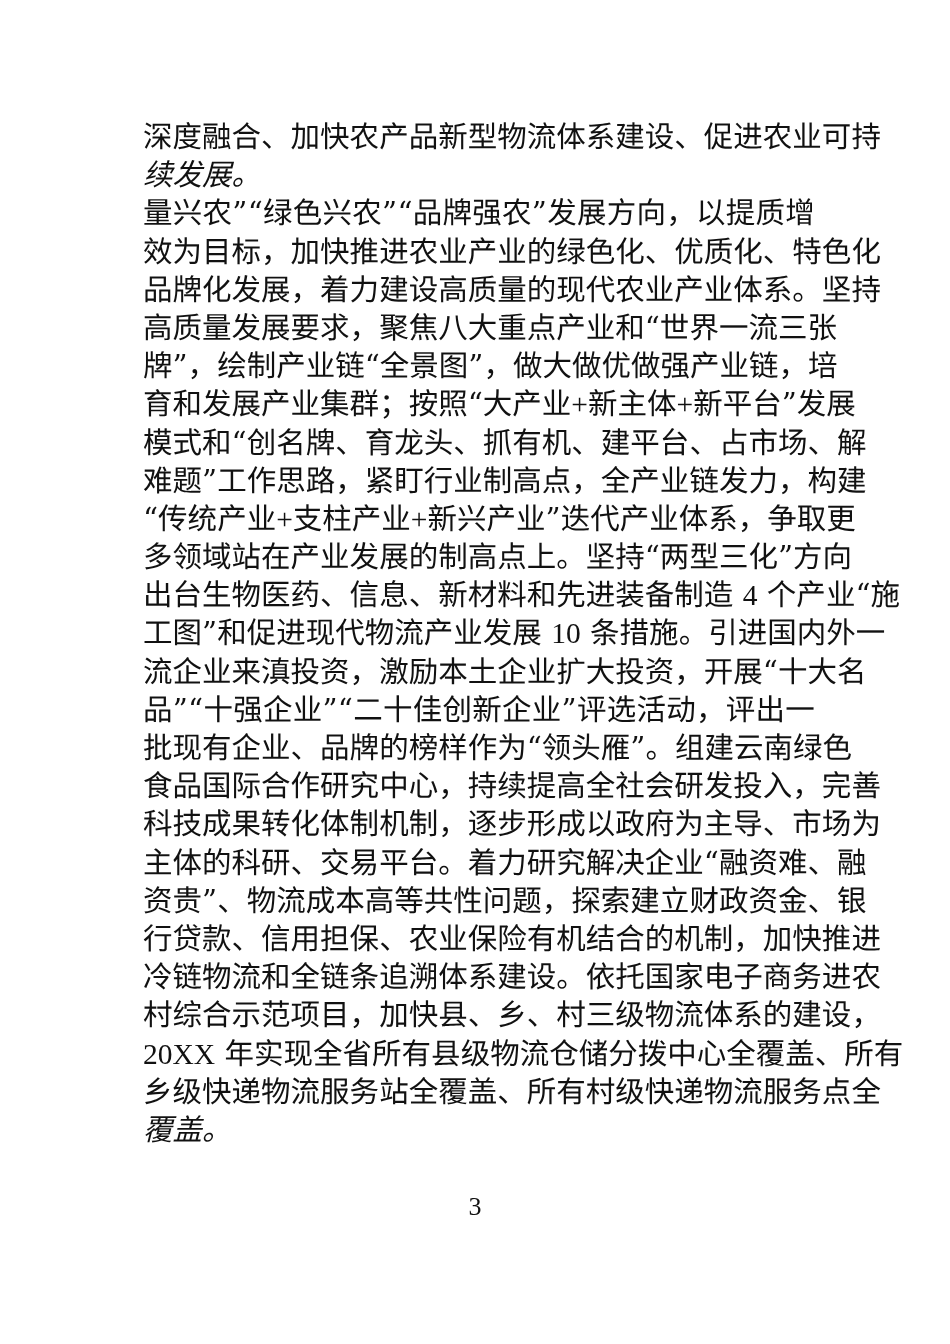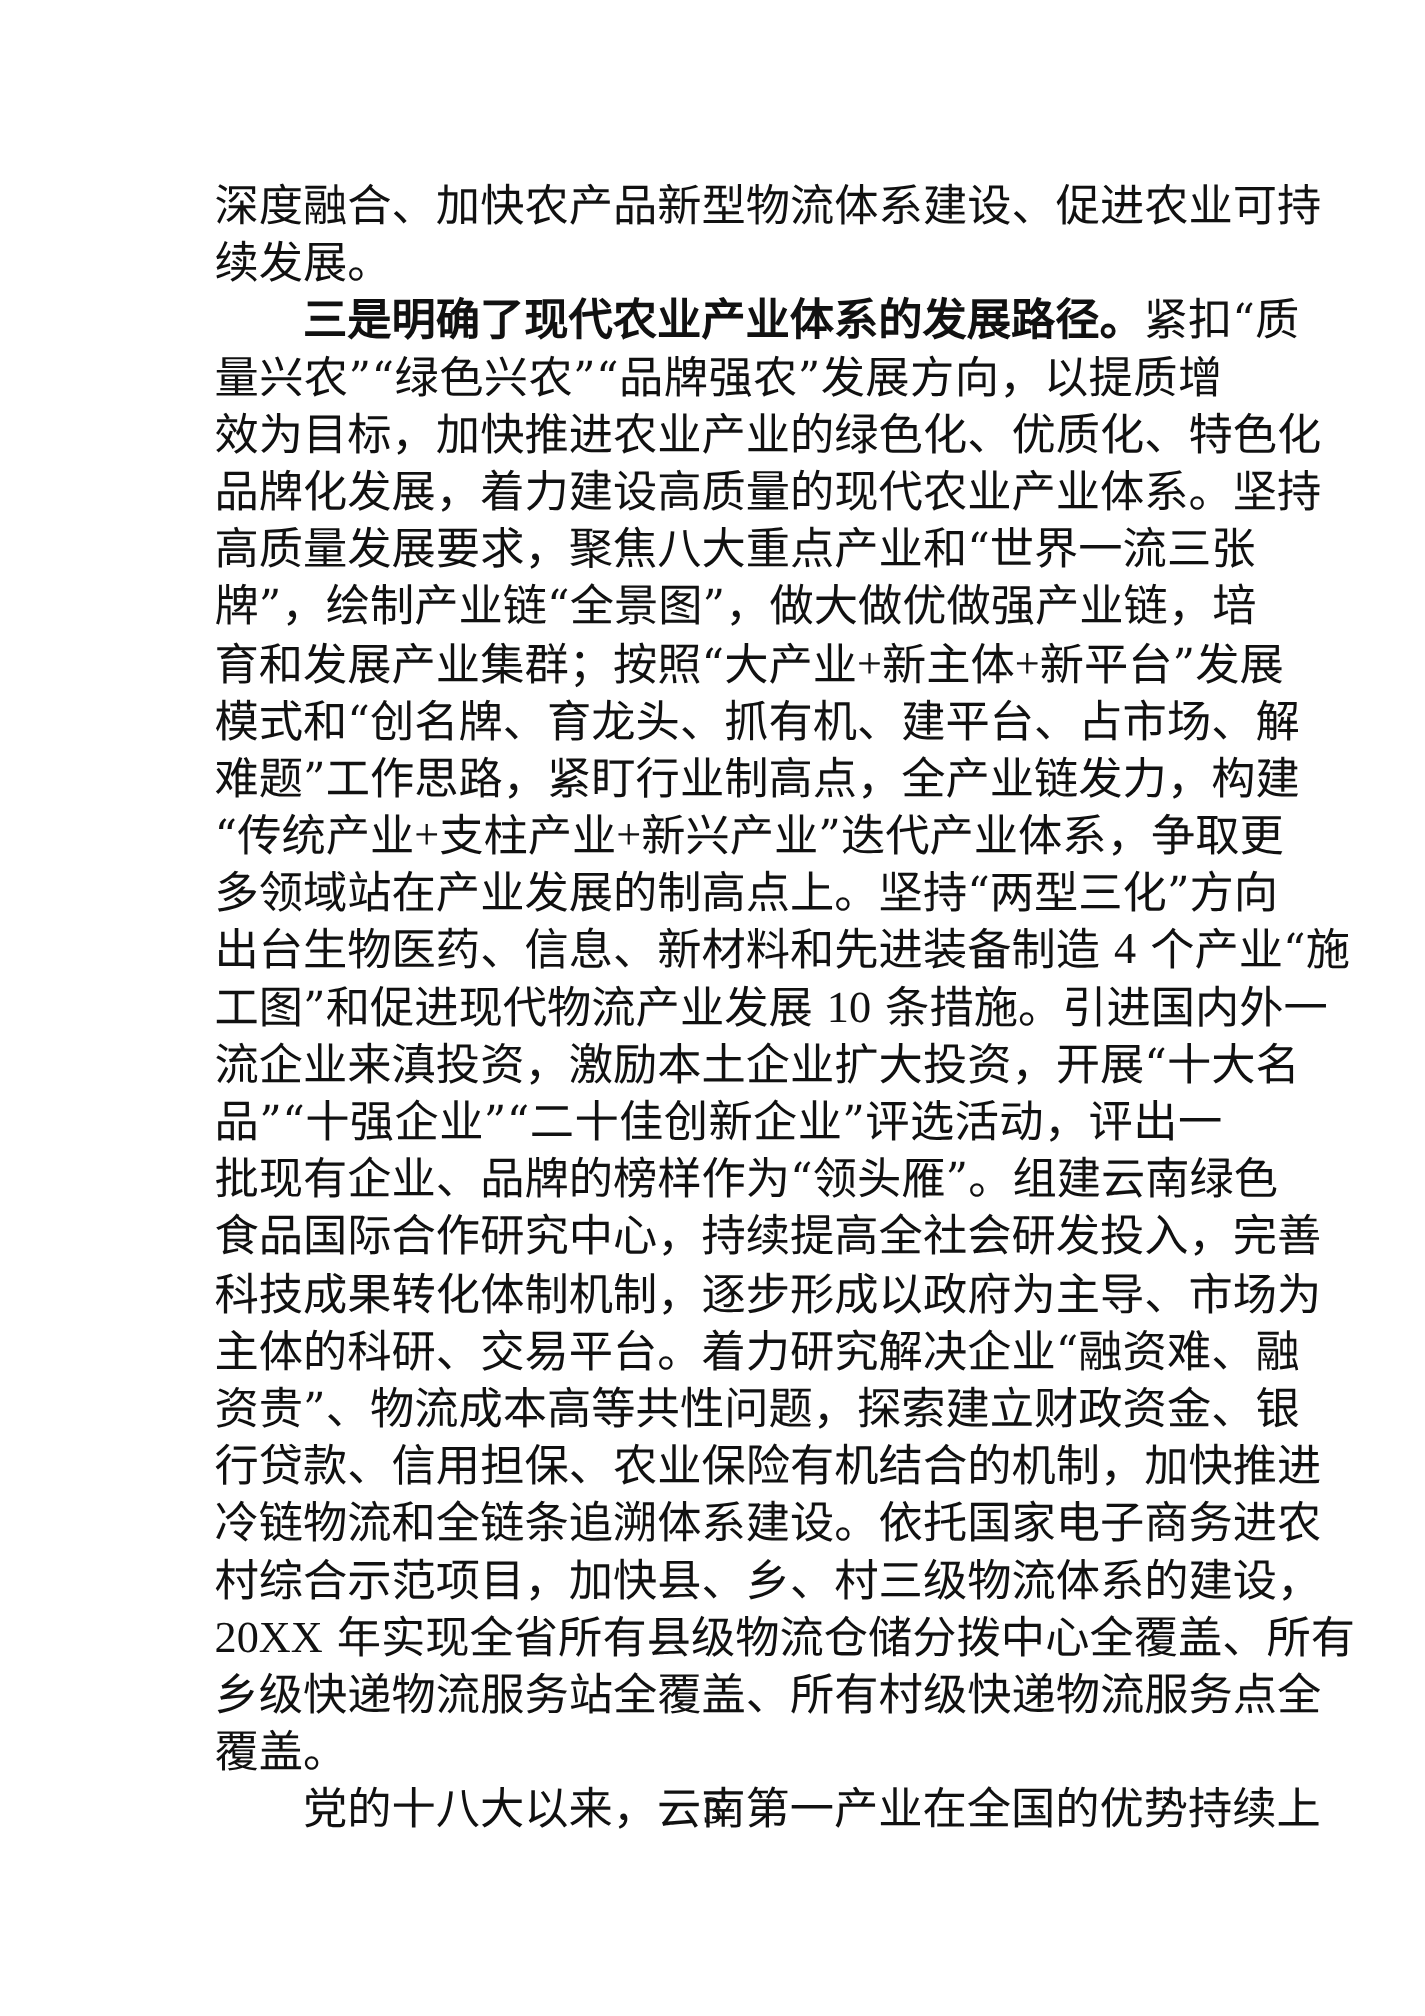--- a/index.html
+++ b/index.html
@@ -47,20 +47,21 @@
     display: flex;
     justify-content: space-between;
   }
   .line.full > span {
     display: inline-block;
   }
 
   
   .line.short {
     display: block;
+    font-style: italic;
   }
 
   
   .line.indent {
     text-indent: 59px;
   }
 
   
   .num {
     font-family: "Liberation Serif", "DejaVu Serif", serif;
@@ -81,21 +82,20 @@
 </style>
 </head>
 <body>
 
 <div class="page">
 
   <div class="text-body">
 
     <div class="line full"><span>深</span><span>度</span><span>融</span><span>合</span><span>、</span><span>加</span><span>快</span><span>农</span><span>产</span><span>品</span><span>新</span><span>型</span><span>物</span><span>流</span><span>体</span><span>系</span><span>建</span><span>设</span><span>、</span><span>促</span><span>进</span><span>农</span><span>业</span><span>可</span><span>持</span></div>
     <div class="line short"><span>续发展。</span></div>
-    <div class="line indent short"><span style="font-weight: bold;">三是明确了现代农业产业体系的发展路径。</span><span><span>紧扣“质</span></span></div>
     <div class="line full"><span>量</span><span>兴</span><span>农</span><span>”</span><span>“</span><span>绿</span><span>色</span><span>兴</span><span>农</span><span>”</span><span>“</span><span>品</span><span>牌</span><span>强</span><span>农</span><span>”</span><span>发</span><span>展</span><span>方</span><span>向</span><span>，</span><span>以</span><span>提</span><span>质</span><span>增</span></div>
     <div class="line full"><span>效</span><span>为</span><span>目</span><span>标</span><span>，</span><span>加</span><span>快</span><span>推</span><span>进</span><span>农</span><span>业</span><span>产</span><span>业</span><span>的</span><span>绿</span><span>色</span><span>化</span><span>、</span><span>优</span><span>质</span><span>化</span><span>、</span><span>特</span><span>色</span><span>化</span></div>
     <div class="line full"><span>品</span><span>牌</span><span>化</span><span>发</span><span>展</span><span>，</span><span>着</span><span>力</span><span>建</span><span>设</span><span>高</span><span>质</span><span>量</span><span>的</span><span>现</span><span>代</span><span>农</span><span>业</span><span>产</span><span>业</span><span>体</span><span>系</span><span>。</span><span>坚</span><span>持</span></div>
     <div class="line full"><span>高</span><span>质</span><span>量</span><span>发</span><span>展</span><span>要</span><span>求</span><span>，</span><span>聚</span><span>焦</span><span>八</span><span>大</span><span>重</span><span>点</span><span>产</span><span>业</span><span>和</span><span>“</span><span>世</span><span>界</span><span>一</span><span>流</span><span>三</span><span>张</span></div>
     <div class="line full"><span>牌</span><span>”</span><span>，</span><span>绘</span><span>制</span><span>产</span><span>业</span><span>链</span><span>“</span><span>全</span><span>景</span><span>图</span><span>”</span><span>，</span><span>做</span><span>大</span><span>做</span><span>优</span><span>做</span><span>强</span><span>产</span><span>业</span><span>链</span><span>，</span><span>培</span></div>
     <div class="line full"><span>育</span><span>和</span><span>发</span><span>展</span><span>产</span><span>业</span><span>集</span><span>群</span><span>；</span><span>按</span><span>照</span><span>“</span><span>大</span><span>产</span><span>业</span><span class="num">+</span><span>新</span><span>主</span><span>体</span><span class="num">+</span><span>新</span><span>平</span><span>台</span><span>”</span><span>发</span><span>展</span></div>
     <div class="line full"><span>模</span><span>式</span><span>和</span><span>“</span><span>创</span><span>名</span><span>牌</span><span>、</span><span>育</span><span>龙</span><span>头</span><span>、</span><span>抓</span><span>有</span><span>机</span><span>、</span><span>建</span><span>平</span><span>台</span><span>、</span><span>占</span><span>市</span><span>场</span><span>、</span><span>解</span></div>
     <div class="line full"><span>难</span><span>题</span><span>”</span><span>工</span><span>作</span><span>思</span><span>路</span><span>，</span><span>紧</span><span>盯</span><span>行</span><span>业</span><span>制</span><span>高</span><span>点</span><span>，</span><span>全</span><span>产</span><span>业</span><span>链</span><span>发</span><span>力</span><span>，</span><span>构</span><span>建</span></div>
     <div class="line full"><span>“</span><span>传</span><span>统</span><span>产</span><span>业</span><span class="num">+</span><span>支</span><span>柱</span><span>产</span><span>业</span><span class="num">+</span><span>新</span><span>兴</span><span>产</span><span>业</span><span>”</span><span>迭</span><span>代</span><span>产</span><span>业</span><span>体</span><span>系</span><span>，</span><span>争</span><span>取</span><span>更</span></div>
     <div class="line full"><span>多</span><span>领</span><span>域</span><span>站</span><span>在</span><span>产</span><span>业</span><span>发</span><span>展</span><span>的</span><span>制</span><span>高</span><span>点</span><span>上</span><span>。</span><span>坚</span><span>持</span><span>“</span><span>两</span><span>型</span><span>三</span><span>化</span><span>”</span><span>方</span><span>向</span></div>
@@ -107,19 +107,18 @@
     <div class="line full"><span>食</span><span>品</span><span>国</span><span>际</span><span>合</span><span>作</span><span>研</span><span>究</span><span>中</span><span>心</span><span>，</span><span>持</span><span>续</span><span>提</span><span>高</span><span>全</span><span>社</span><span>会</span><span>研</span><span>发</span><span>投</span><span>入</span><span>，</span><span>完</span><span>善</span></div>
     <div class="line full"><span>科</span><span>技</span><span>成</span><span>果</span><span>转</span><span>化</span><span>体</span><span>制</span><span>机</span><span>制</span><span>，</span><span>逐</span><span>步</span><span>形</span><span>成</span><span>以</span><span>政</span><span>府</span><span>为</span><span>主</span><span>导</span><span>、</span><span>市</span><span>场</span><span>为</span></div>
     <div class="line full"><span>主</span><span>体</span><span>的</span><span>科</span><span>研</span><span>、</span><span>交</span><span>易</span><span>平</span><span>台</span><span>。</span><span>着</span><span>力</span><span>研</span><span>究</span><span>解</span><span>决</span><span>企</span><span>业</span><span>“</span><span>融</span><span>资</span><span>难</span><span>、</span><span>融</span></div>
     <div class="line full"><span>资</span><span>贵</span><span>”</span><span>、</span><span>物</span><span>流</span><span>成</span><span>本</span><span>高</span><span>等</span><span>共</span><span>性</span><span>问</span><span>题</span><span>，</span><span>探</span><span>索</span><span>建</span><span>立</span><span>财</span><span>政</span><span>资</span><span>金</span><span>、</span><span>银</span></div>
     <div class="line full"><span>行</span><span>贷</span><span>款</span><span>、</span><span>信</span><span>用</span><span>担</span><span>保</span><span>、</span><span>农</span><span>业</span><span>保</span><span>险</span><span>有</span><span>机</span><span>结</span><span>合</span><span>的</span><span>机</span><span>制</span><span>，</span><span>加</span><span>快</span><span>推</span><span>进</span></div>
     <div class="line full"><span>冷</span><span>链</span><span>物</span><span>流</span><span>和</span><span>全</span><span>链</span><span>条</span><span>追</span><span>溯</span><span>体</span><span>系</span><span>建</span><span>设</span><span>。</span><span>依</span><span>托</span><span>国</span><span>家</span><span>电</span><span>子</span><span>商</span><span>务</span><span>进</span><span>农</span></div>
     <div class="line full"><span>村</span><span>综</span><span>合</span><span>示</span><span>范</span><span>项</span><span>目</span><span>，</span><span>加</span><span>快</span><span>县</span><span>、</span><span>乡</span><span>、</span><span>村</span><span>三</span><span>级</span><span>物</span><span>流</span><span>体</span><span>系</span><span>的</span><span>建</span><span>设</span><span>，</span></div>
     <div class="line full"><span class="num">20XX</span><span> </span><span>年</span><span>实</span><span>现</span><span>全</span><span>省</span><span>所</span><span>有</span><span>县</span><span>级</span><span>物</span><span>流</span><span>仓</span><span>储</span><span>分</span><span>拨</span><span>中</span><span>心</span><span>全</span><span>覆</span><span>盖</span><span>、</span><span>所</span><span>有</span></div>
     <div class="line full"><span>乡</span><span>级</span><span>快</span><span>递</span><span>物</span><span>流</span><span>服</span><span>务</span><span>站</span><span>全</span><span>覆</span><span>盖</span><span>、</span><span>所</span><span>有</span><span>村</span><span>级</span><span>快</span><span>递</span><span>物</span><span>流</span><span>服</span><span>务</span><span>点</span><span>全</span></div>
     <div class="line short"><span>覆盖。</span></div>
-    <div class="line short indent"><span>党的十八大以来，云南第一产业在全国的优势持续上</span></div>
 
   </div>
 
   <div class="page-number">3</div>
 
 </div>
 
 </body></html>

